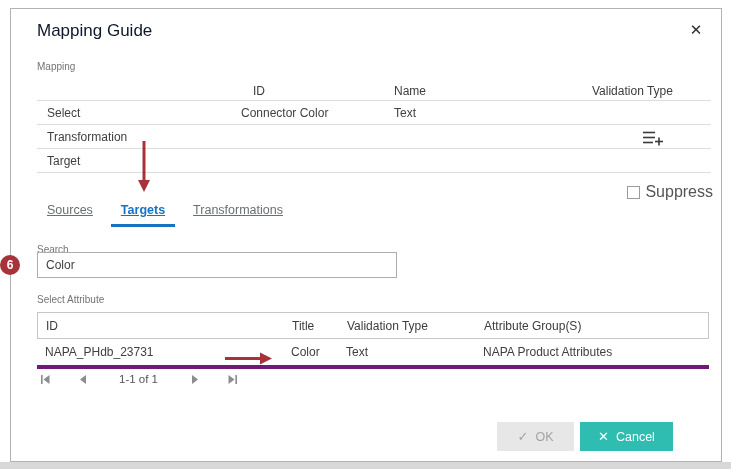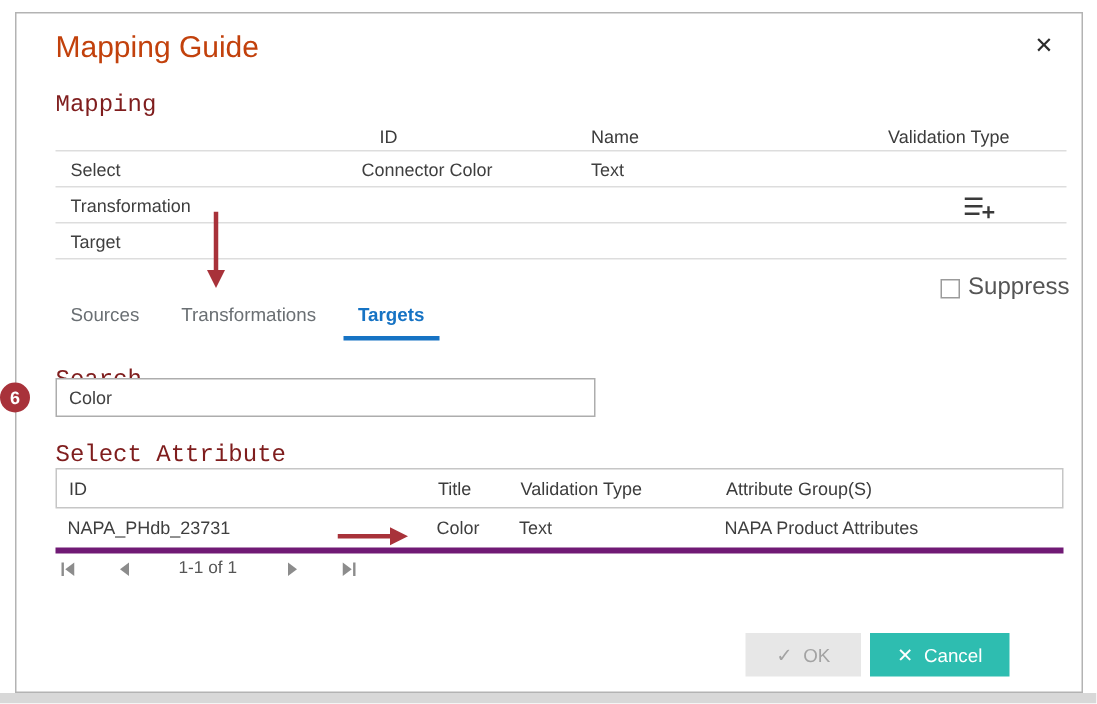--- a/index.html
+++ b/index.html
@@ -9,48 +9,48 @@
     background:#ffffff; color:#3f3f3f; position:relative; overflow:hidden;
   }
   .stage { position:absolute; inset:0; }
   .bottom-strip { position:absolute; left:0; right:0; bottom:0; height:7px; background:#d8d8d8; }
 
   .dialog {
     position:absolute; left:10px; top:8px; width:712px; height:454px;
     background:#fff; border:1px solid #b3b3b3;
   }
 
-  .dlg-title { position:absolute; left:26px; top:12px; font-size:20px; color:#c2410c; }
+  .dlg-title { position:absolute; left:26px; top:12px; font-size:17px; color:#0f172a; }
   .dlg-close {
     position:absolute; right:14px; top:10px; width:22px; height:22px;
     background:none; border:none; font-size:15px; color:#2d2d2d; cursor:pointer;
     font-family:"Liberation Sans", sans-serif;
   }
 
-  .section-label { position:absolute; left:26px; font-size:16px; color:#7f1d1d;font-family:Liberation Mono, monospace; }
+  .section-label { position:absolute; left:26px; font-size:10px; color:#737373; }
   .lbl-mapping { top:52px; }
   .lbl-search { top:235px; }
   .lbl-attr { top:285px; }
 
   
   .map-table { position:absolute; left:26px; right:10px; top:72px; font-size:12px; }
   .map-row { display:grid; grid-template-columns:204px 153px 198px 1fr; align-items:center;
              height:24px; border-bottom:1px solid #ddd; position:relative; }
   .map-row.map-head { height:20px; border-bottom:1px solid #ddd; color:#3c3c3c; }
   .map-head .cell.id-col { padding-left:12px; }
   .cell.lbl { padding-left:10px; }
   .xf-icon { position:absolute; right:48px; top:4px; width:20px; height:18px; cursor:pointer; }
 
   
   .suppress { position:absolute; right:8px; top:174px; display:flex; align-items:center; gap:5px; font-size:16px; color:#555; }
   .checkbox { width:13px; height:13px; border:1px solid #9b9b9b; background:#fff; display:inline-block; cursor:pointer; }
 
   
   .tabs { position:absolute; left:26px; top:190px; display:flex; font-size:12.5px; }
-  .tab { padding:4px 10px 7px 10px; margin-right:8px; color:#6a6f73; cursor:pointer; }
+  .tab { padding:4px 10px 7px 10px; margin-right:8px; color:#6a6f73; cursor:pointer;text-decoration:underline; }
   .tab.active { color:#1673c4; font-weight:bold; border-bottom:3px solid #1673c4; }
 
   
   .search-input {
     position:absolute; left:26px; top:243px; width:360px; height:26px;
     border:1px solid #adadad; font-size:12px; padding:0 8px; color:#3f3f3f;
     font-family:"Liberation Sans", sans-serif; outline:none;
   }
 
   
@@ -138,22 +138,22 @@
       </div>
     </div>
 
     <div class="suppress">
       <span class="checkbox"></span>
       <span>Suppress</span>
     </div>
 
     <div class="tabs">
       <span class="tab">Sources</span>
+      <span class="tab active">Targets</span>
       <span class="tab">Transformations</span>
-      <span class="tab active">Targets</span>
     </div>
 
     <div class="section-label lbl-search">Search</div>
     <input class="search-input" type="text" value="Color" style="">
 
     <div class="section-label lbl-attr">Select Attribute</div>
 
     <div class="attr-head">
       <div>ID</div>
       <div>Title</div>

